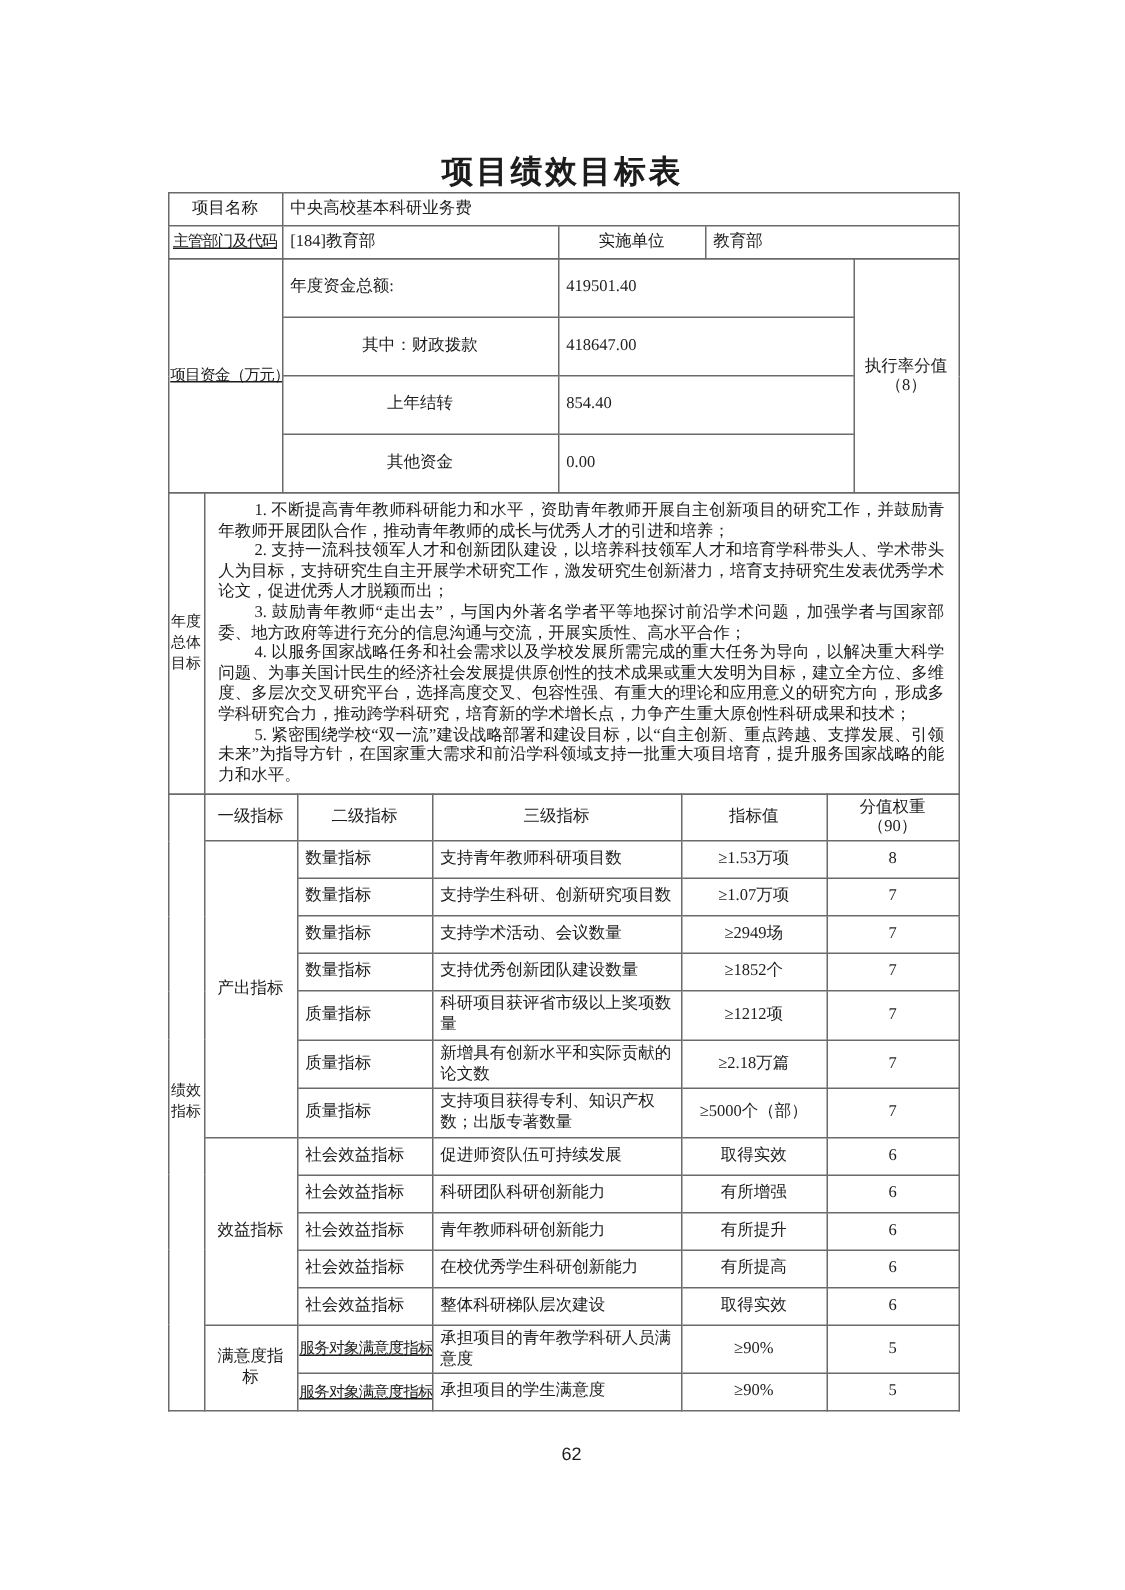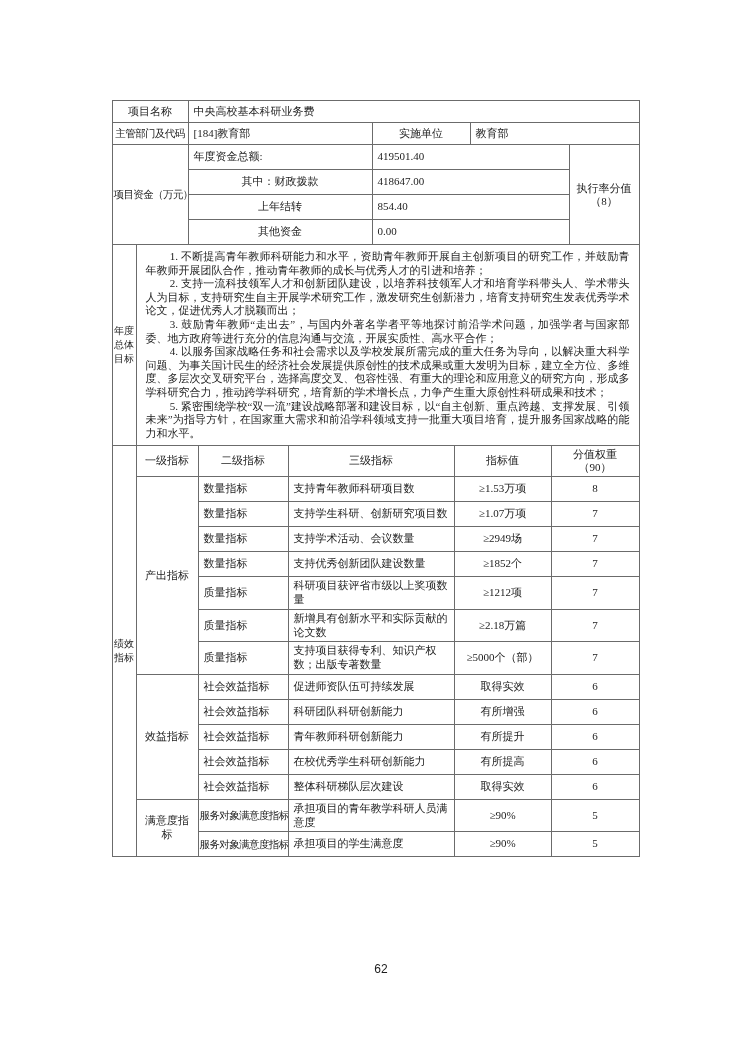--- a/index.html
+++ b/index.html
@@ -42,30 +42,31 @@
   }
   .c { text-align: center; }
   .l { text-align: left; }
   .r { text-align: left; padding-right: 6px; }
   .fit {
     white-space: nowrap;
     letter-spacing: -0.6px;
     padding-left: 1px; padding-right: 1px;
     font-size: 10.5px;
     text-align: center;
+    text-decoration: underline;
   }
   .vlabel {
     padding: 1px 0;
     text-align: center;
     font-size: 10px;
     line-height: 14px;
     letter-spacing: 0;
   }
   .row-basic td { height: 22px; }
-  .row-fund td { height: 25px; }
+  .row-fund td { height: 39px; }
   .row-ind td { height: 25px; }
   .row-indhdr td { height: 29px; }
   .goal-cell { padding: 5px 9px; height: 186px; vertical-align: middle; }
   .goal-cell p {
     margin: 0;
     text-indent: 2.2em;
     text-align: justify;
     font-size: 11px;
     line-height: 13.6px;
   }
@@ -78,20 +79,21 @@
     font-size: 12px;
     font-family: "Liberation Sans", sans-serif;
     padding-left: 12px;
   }
 </style>
 </head>
 <body>
 
 <div class="page">
 
+  <h1 class="title">项目绩效目标表</h1>
 
   <div class="doc">
 
     <table>
       <colgroup>
           <col style="width:76px">
           <col style="width:184px">
           <col style="width:98px">
           <col style="width:169px">
         </colgroup>

